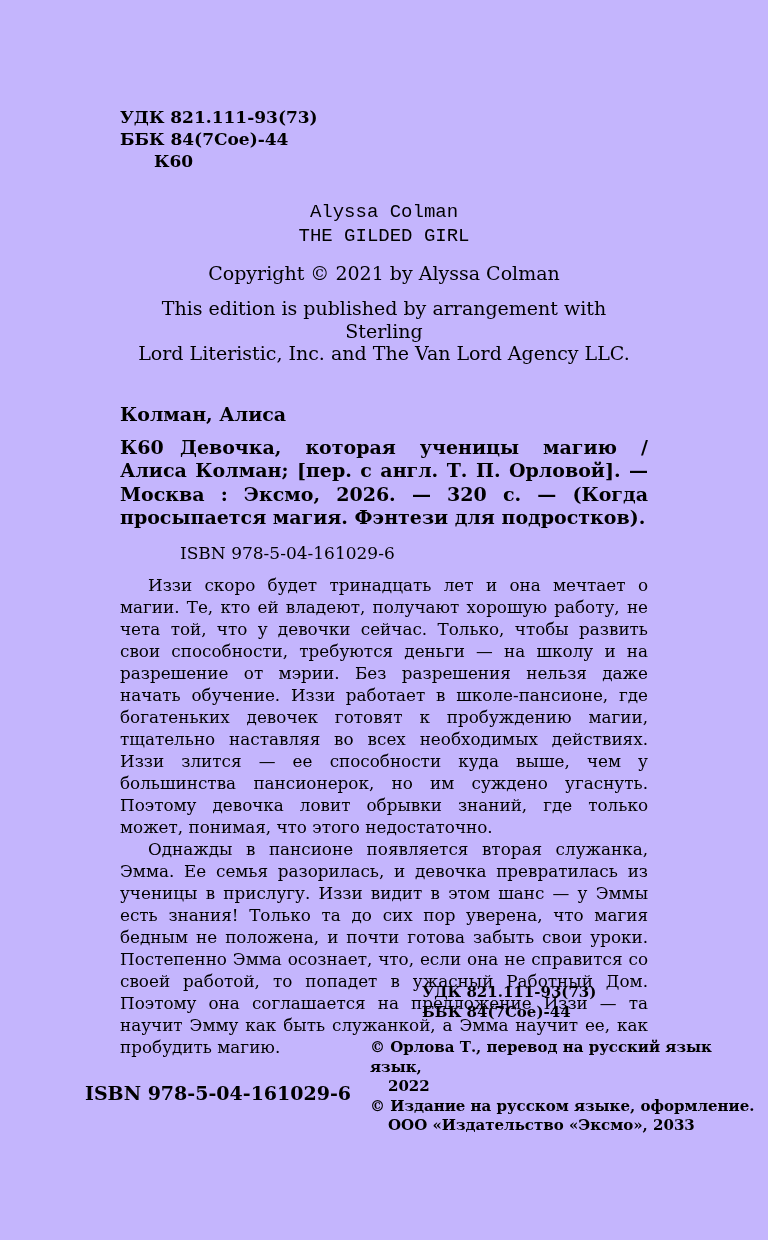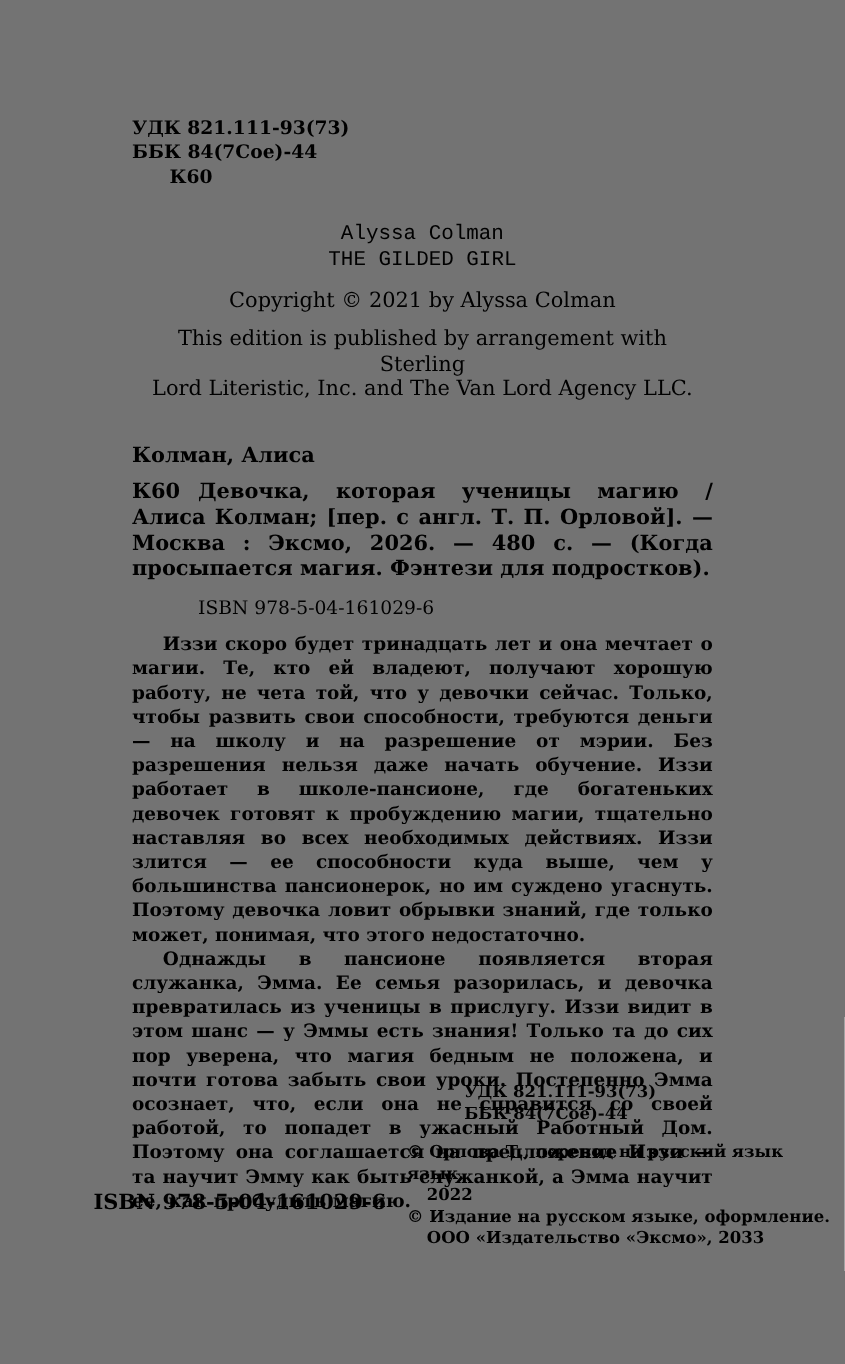--- a/index.html
+++ b/index.html
@@ -10,21 +10,21 @@
   body {
     width: 768px;
     height: 1240px;
     color: #000000;
     font-family: "DejaVu Serif", "Liberation Serif", serif;
   }
   .page {
     position: relative;
     width: 768px;
     height: 1240px;
-    background: #737373;
+    background: #c4b5fd;
     overflow: hidden;
   }
   .content {
     padding: 106px 120px 0 120px;
   }
   .imprint-top {
     font-size: 17px;
     line-height: 22px;
     font-weight: bold;
   }
@@ -80,21 +80,20 @@
     margin-top: 10px;
     font-size: 16.8px;
     line-height: 22px;
     text-align: justify;
     hyphens: auto;
     -webkit-hyphens: auto;
   }
   .annotation p {
     margin: 0;
     text-indent: 28px;
-    font-weight: bold;
   }
   .footer-codes {
     position: absolute;
     left: 422px;
     top: 982px;
     font-size: 15px;
     line-height: 20px;
     font-weight: bold;
   }
   .footer-copyright {
@@ -135,21 +134,21 @@
 
     <div class="center-block copyright-line">Copyright © 2021 by Alyssa Colman</div>
 
     <div class="center-block arrangement">
       <div>This edition is published by arrangement with Sterling</div>
       <div>Lord Literistic, Inc. and The Van Lord Agency LLC.</div>
     </div>
 
     <div class="catalog-author">Колман, Алиса</div>
 
-    <p class="catalog-entry"><span class="catalog-code">К60</span><span>Девочка, которая ученицы магию</span><span> / Алиса Колман; [пер. с англ. Т. П. Орловой]. — Москва : Эксмо, 2026. — 480 с. — (Когда просыпается магия. Фэнтези для подростков).</span></p>
+    <p class="catalog-entry"><span class="catalog-code">К60</span><span>Девочка, которая ученицы магию</span><span> / Алиса Колман; [пер. с англ. Т. П. Орловой]. — Москва : Эксмо, 2026. — 320 с. — (Когда просыпается магия. Фэнтези для подростков).</span></p>
 
     <div class="isbn-mid">ISBN 978-5-04-161029-6</div>
 
     <div class="annotation">
       <p>Иззи скоро будет тринадцать лет и она мечтает о магии. Те, кто ей владеют, получают хорошую работу, не чета той, что у девочки сейчас. Только, чтобы развить свои способности, требуются деньги — на школу и на разрешение от мэрии. Без разрешения нельзя даже начать обучение. Иззи работает в школе-пансионе, где богатеньких девочек готовят к пробуждению магии, тщательно наставляя во всех необходимых действиях. Иззи злится — ее способности куда выше, чем у большинства пансионерок, но им суждено угаснуть. Поэтому девочка ловит обрывки знаний, где только может, понимая, что этого недостаточно.</p>
       <p>Однажды в пансионе появляется вторая служанка, Эмма. Ее семья разорилась, и девочка превратилась из ученицы в прислугу. Иззи видит в этом шанс — у Эммы есть знания! Только та до сих пор уверена, что магия бедным не положена, и почти готова забыть свои уроки. Постепенно Эмма осознает, что, если она не справится со своей работой, то попадет в ужасный Работный Дом. Поэтому она соглашается на предложение Иззи — та научит Эмму как быть служанкой, а Эмма научит ее, как пробудить магию.</p>
     </div>
 
   </div>
 

